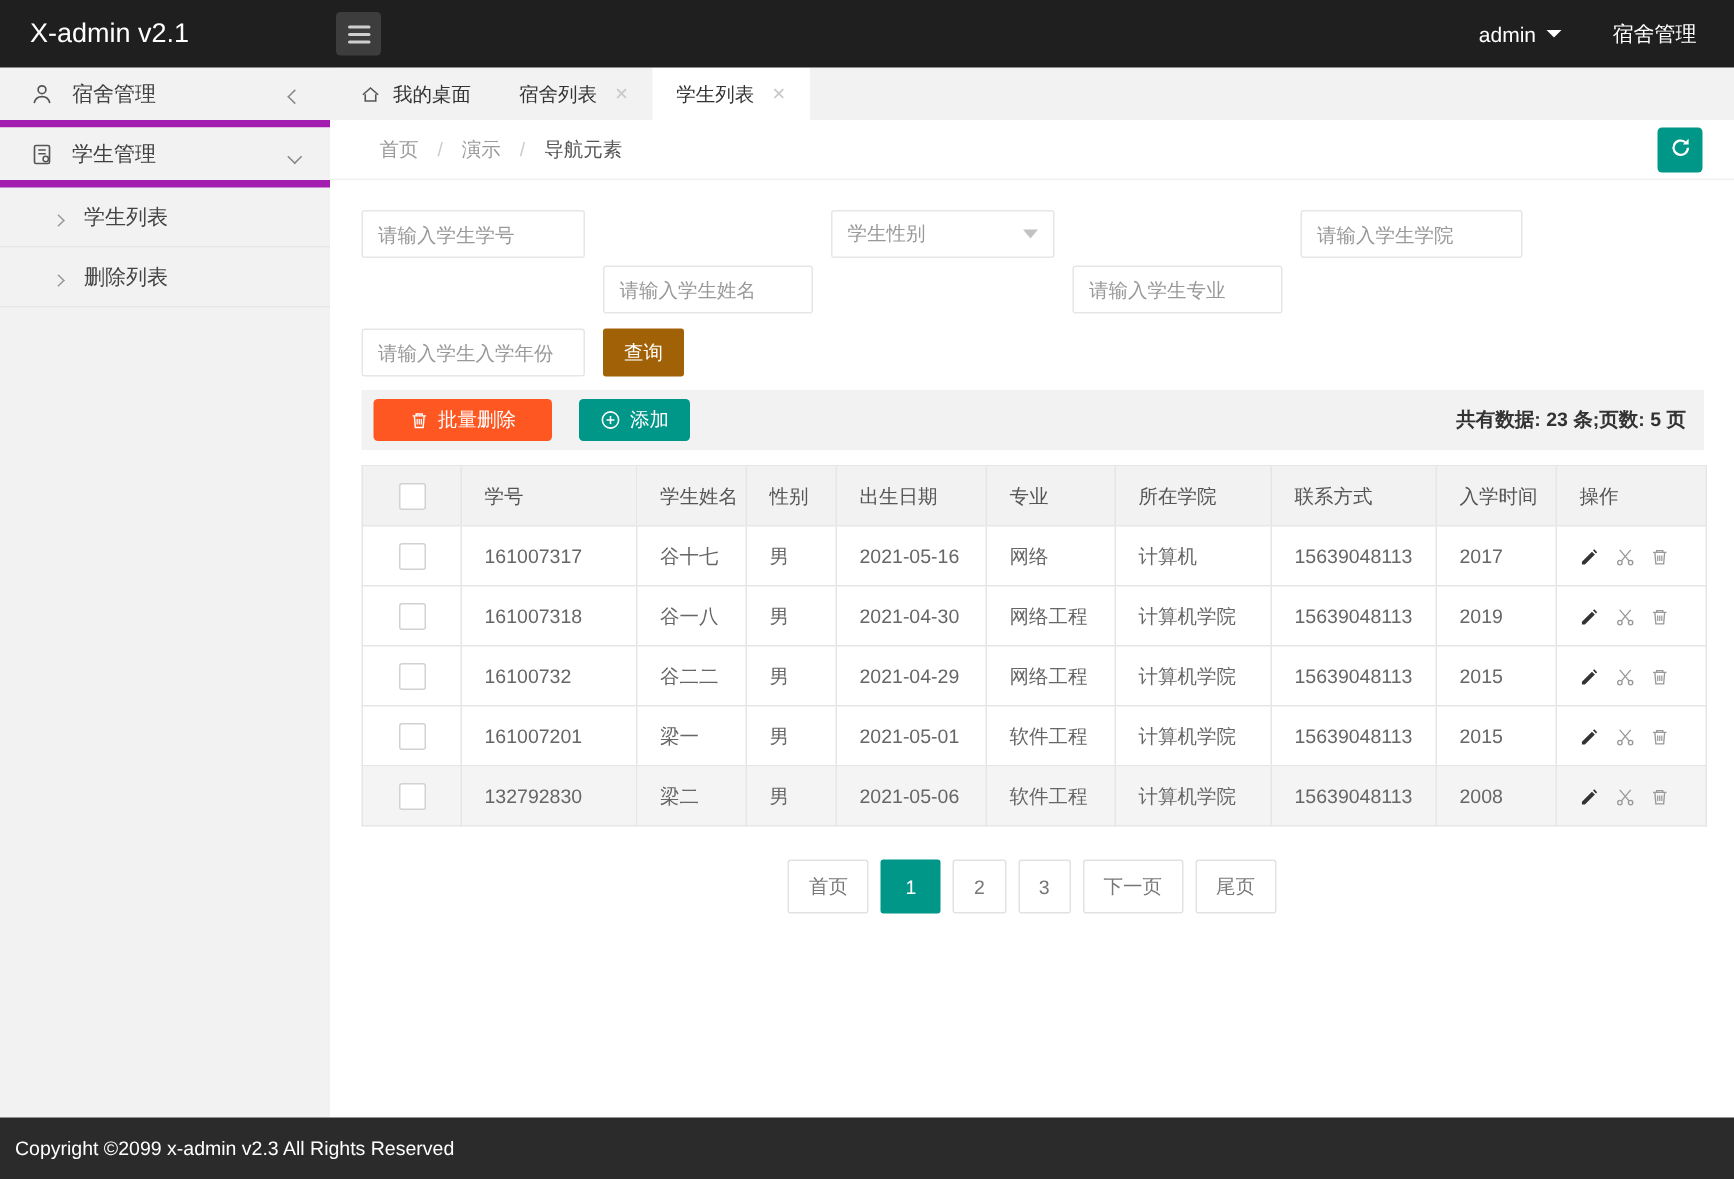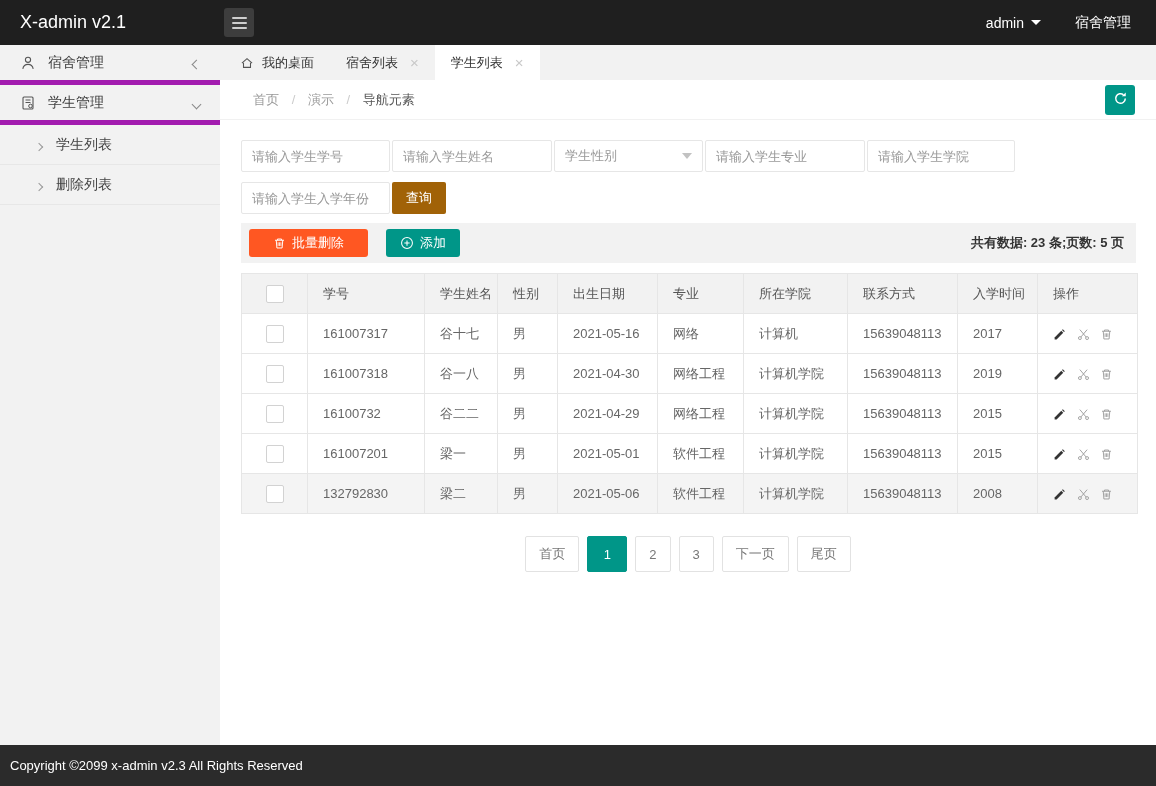--- a/index.html
+++ b/index.html
@@ -41,30 +41,30 @@
   
   .crumb-bar { height:40px; position:relative; border-bottom:1px solid #f1f1f1; }
   .crumbs { position:absolute; left:33px; top:0; line-height:40px; font-size:13px; }
   .crumbs .c { color:#999; cursor:pointer; }
   .crumbs .sep { color:#ccc; margin:0 9px; }
   .crumbs .cur { color:#555; }
   .refresh-btn { position:absolute; right:21px; top:5px; width:30px; height:30px; background:#009688;
     border-radius:3px; display:flex; align-items:center; justify-content:center; cursor:pointer; }
   
   .form-area { padding:20px 20px 0 21px; }
-  .form-row { display:flex; gap:2px; }
+  .form-row { display:flex; gap:12px; }
   .form-row + .form-row { margin-top:10px; }
   .inp { height:32px; border:1px solid #e6e6e6; border-radius:2px; padding:0 10px; font-size:13px; color:#666;
     font-family:inherit; outline:none; background:#fff; }
   .inp::placeholder { color:#999; }
   .sel { height:32px; border:1px solid #e6e6e6; border-radius:2px; padding:0 10px; display:flex; align-items:center;
     color:#999; background:#fff; position:relative; cursor:pointer; }
   .sel-caret { position:absolute; right:10px; width:0; height:0; border-left:5px solid transparent;
     border-right:5px solid transparent; border-top:6px solid #c2c2c2; }
-  .w149 { width:149px; } .w138 { width:160px; } .w148 { width:148px; }
+  .w149 { width:149px; } .w138 { width:140px;margin-top:37px; } .w148 { width:148px; }
   .btn-search { height:32px; padding:0 14px; background:#a16207; color:#fff; border:none; border-radius:2px;
     font-size:13px; font-family:Liberation Sans, sans-serif; cursor:pointer; }
   
   .toolbar { margin:9px 20px 0 21px; background:#f2f2f2; height:40px; display:flex; align-items:center; padding:0 8px; }
   .btn-danger { height:28px; padding:0 24px; background:#ff5722; color:#fff; border:none; border-radius:3px;
     font-size:13px; font-family:inherit; display:inline-flex; align-items:center; gap:6px; cursor:pointer; margin-right:18px; }
   .btn-add { height:28px; padding:0 14px; background:#009688; color:#fff; border:none; border-radius:3px;
     font-size:13px; font-family:inherit; display:inline-flex; align-items:center; gap:6px; cursor:pointer; }
   .summary { margin-left:auto; padding-right:4px; color:#333; font-size:13px; font-weight:600; }
   

